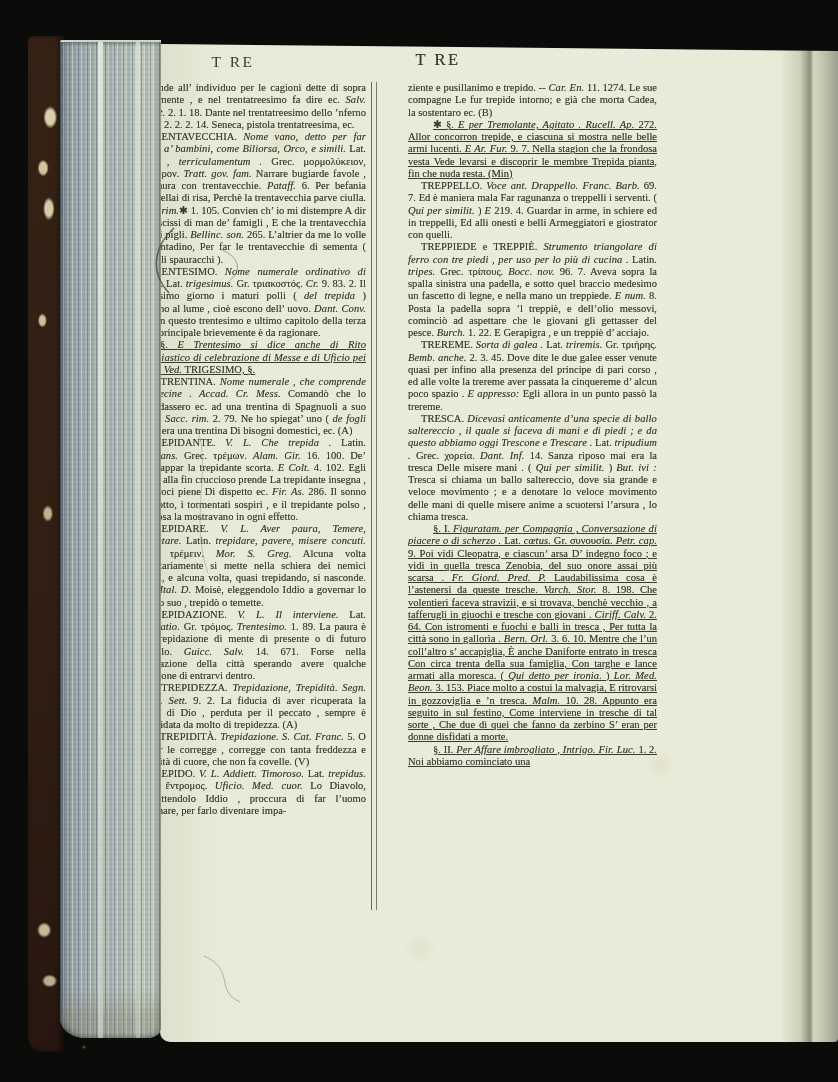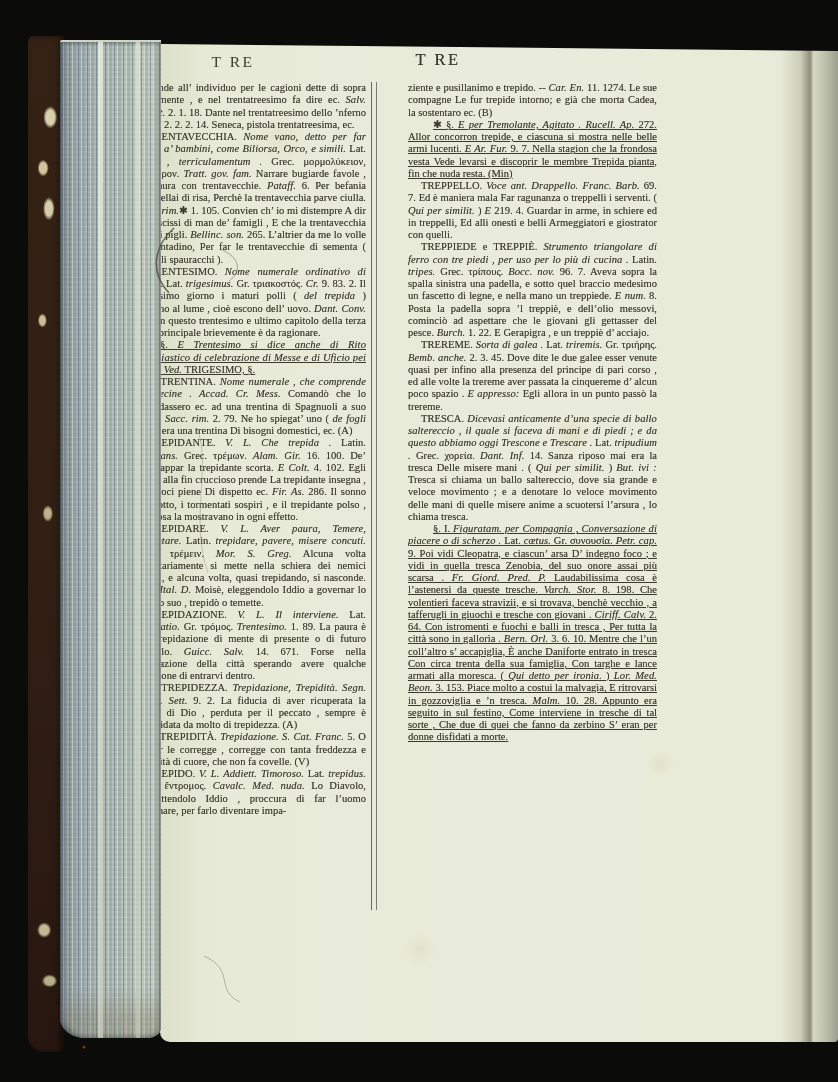--- a/index.html
+++ b/index.html
@@ -125,31 +125,32 @@
       <p>descende all’ individuo per le cagioni dette di sopra lungamente , e nel trentatreesimo fa dire ec. <i>Salv. Avvert.</i> 2. 1. 18. Dante nel trentatreesimo dello ’nferno , ec. <i>E</i> 2. 2. 2. 14. Seneca, pistola trentatreesima, ec.</p>
       <p class="entry">TRENTAVECCHIA. <i>Nome vano, detto per far paura a’ bambini, come Biliorsa, Orco, e simili.</i> Lat. <i>larva , terriculamentum .</i> Grec. μορμολύκειον, φοβητρον. <i>Tratt. gov. fam.</i> Narrare bugiarde favole , far paura con trentavecchie. <i>Pataff.</i> 6. Per befania smascellai di risa, Perchè la trentavecchia parve ciulla. <i>Bern. rim.</i>✱ 1. 105. Convien ch’ io mi distempre A dir che uscissi di man de’ famigli , E che la trentavecchia ora mi pigli. <i>Bellinc. son.</i> 265. L’altrier da me lo volle un contadino, Per far le trentavecchie di sementa ( <i>cioè</i> gli spauracchi ).</p>
       <p class="entry">TRENTESIMO. <i>Nome numerale ordinativo di trenta.</i> Lat. <i>trigesimus.</i> Gr. τριακοστός. <i>Cr.</i> 9. 83. 2. Il trentesimo giorno i maturi polli ( <i>del trepida</i> ) nascono al lume , cioè escono dell’ uovo. <i>Dant. Conv.</i> 209. In questo trentesimo e ultimo capitolo della terza parte principale brievemente è da ragionare.</p>
       <p class="section">§. <i>E Trentesimo si dice anche di Rito ecclesiastico di celebrazione di Messe e di Uficio pei morti. Ved.</i> TRIGESIMO, §.</p>
       <p class="entry">✱ TRENTINA. <i>Nome numerale , che comprende tre decine . Accad. Cr. Mess.</i> Comandò che lo secondassero ec. ad una trentina di Spagnuoli a suo modo. <i>Sacc. rim.</i> 2. 79. Ne ho spiegat’ uno ( <i>de fogli</i> ), e v’ era una trentina Di bisogni domestici, ec. (A)</p>
       <p class="entry">TREPIDANTE. <i>V. L. Che trepida .</i> Latin. <i>trepidans.</i> Grec. τρέμων. <i>Alam. Gir.</i> 16. 100. De’ venti appar la trepidante scorta. <i>E Colt.</i> 4. 102. Egli stesso alla fin cruccioso prende La trepidante insegna , e ’n voci piene Di dispetto ec. <i>Fir. As.</i> 286. Il sonno interrotto, i tormentati sospiri , e il trepidante polso , febbrosa la mostravano in ogni effetto.</p>
       <p class="entry">TREPIDARE. <i>V. L. Aver paura, Temere, Paventare.</i> Latin. <i>trepidare, pavere, misere concuti.</i> Grec. τρέμειν. <i>Mor. S. Greg.</i> Alcuna volta volontariamente si mette nella schiera dei nemici armati, e alcuna volta, quasi trepidando, si nasconde. <i>Fior. Ital. D.</i> Moisè, eleggendolo Iddio a governar lo popolo suo , trepidò o temette.</p>
       <p class="entry">TREPIDAZIONE. <i>V. L. Il interviene.</i> Lat. <i>trepidatio.</i> Gr. τρόμος. <i>Trentesimo.</i> 1. 89. La paura è una trepidazione di mente di presente o di futuro pericolo. <i>Guicc. Salv.</i> 14. 671. Forse nella trepidazione della città sperando avere qualche occasione di entrarvi dentro.</p>
       <p class="entry">✱ TREPIDEZZA. <i>Trepidazione, Trepidità. Segn. Mann. Sett.</i> 9. 2. La fiducia di aver ricuperata la grazia di Dio , perduta per il peccato , sempre è intorbidata da molto di trepidezza. (A)</p>
       <p class="entry">✱ TREPIDITÀ. <i>Trepidazione. S. Cat. Franc.</i> 5. O se pur le corregge , corregge con tanta freddezza e trepidità di cuore, che non fa covelle. (V)</p>
-      <p class="entry">TREPIDO. <i>V. L. Addiett. Timoroso.</i> Lat. <i>trepidus.</i> Grec. ἔντρομος. <i>Cavalc. Med. nuda.</i> Lo Diavolo, permettendolo Iddio , proccura di far l’uomo infermare, per farlo diventare impa-</p>
+      <p class="entry">TREPIDO. <i>V. L. Addiett. Timoroso.</i> Lat. <i>trepidus.</i> Grec. ἔντρομος. <i>Uficio. Med. cuor.</i> Lo Diavolo, permettendolo Iddio , proccura di far l’uomo infermare, per farlo diventare impa-</p>
     </div>
   <div class="col-rule"></div>
   <div class="col col-right" id="col-right">
       <p>ziente e pusillanimo e trepido. -- <i>Car. En.</i> 11. 1274. Le sue compagne Le fur trepide intorno; e già che morta Cadea, la sostentaro ec. (B)</p>
       <p class="section">✱ §. <i>E per Tremolante, Agitato . Rucell. Ap.</i> 272. Allor concorron trepide, e ciascuna si mostra nelle belle armi lucenti. <i>E Ar. Fur.</i> 9. 7. Nella stagion che la frondosa vesta Vede levarsi e discoprir le membre Trepida pianta, fin che nuda resta. (Min)</p>
       <p class="entry">TREPPELLO. <i>Voce ant. Drappello. Franc. Barb.</i> 69. 7. Ed è maniera mala Far ragunanza o treppelli i serventi. ( <i>Qui per similit.</i> ) <i>E</i> 219. 4. Guardar in arme, in schiere ed in treppelli, Ed alli onesti e belli Armeggiatori e giostrator con quelli.</p>
       <p class="entry">TREPPIEDE e TREPPIÈ. <i>Strumento triangolare di ferro con tre piedi , per uso per lo più di cucina .</i> Latin. <i>tripes.</i> Grec. τρίπους. <i>Bocc. nov.</i> 96. 7. Aveva sopra la spalla sinistra una padella, e sotto quel braccio medesimo un fascetto di legne, e nella mano un treppiede. <i>E num.</i> 8. Posta la padella sopra ’l treppiè, e dell’olio messovi, cominciò ad aspettare che le giovani gli gettasser del pesce. <i>Burch.</i> 1. 22. E Gerapigra , e un treppiè d’ acciajo.</p>
       <p class="entry">TREREME. <i>Sorta di galea .</i> Lat. <i>triremis.</i> Gr. τριήρης. <i>Bemb. anche.</i> 2. 3. 45. Dove dite le due galee esser venute quasi per infino alla presenza del principe di pari corso , ed alle volte la trereme aver passata la cinquereme d’ alcun poco spazio . <i>E appresso:</i> Egli allora in un punto passò la trereme.</p>
       <p class="entry">TRESCA. <i>Dicevasi anticamente d’una specie di ballo saltereccio , il quale si faceva di mani e di piedi ; e da questo abbiamo oggi Trescone e Trescare .</i> Lat. <i>tripudium .</i> Grec. χορεία. <i>Dant. Inf.</i> 14. Sanza riposo mai era la tresca Delle misere mani . ( <i>Qui per similit.</i> ) <i>But. ivi :</i> Tresca si chiama un ballo saltereccio, dove sia grande e veloce movimento ; e a denotare lo veloce movimento delle mani di quelle misere anime a scuotersi l’arsura , lo chiama tresca.</p>
       <p class="section">§. I. <i>Figuratam. per Compagnia , Conversazione di piacere o di scherzo .</i> Lat. <i>cœtus.</i> Gr. συνουσία. <i>Petr. cap.</i> 9. Poi vidi Cleopatra, e ciascun’ arsa D’ indegno foco ; e vidi in quella tresca Zenobia, del suo onore assai più scarsa . <i>Fr. Giord. Pred. P.</i> Laudabilissima cosa è l’astenersi da queste tresche. <i>Varch. Stor.</i> 8. 198. Che volentieri faceva stravizii, e si trovava, benchè vecchio , a tafferugli in giuochi e tresche con giovani . <i>Ciriff. Calv.</i> 2. 64. Con istromenti e fuochi e balli in tresca , Per tutta la città sono in gallorìa . <i>Bern. Orl.</i> 3. 6. 10. Mentre che l’un coll’altro s’ accapiglia, È anche Daniforte entrato in tresca Con circa trenta della sua famiglia, Con targhe e lance armati alla moresca. ( <i>Qui detto per ironia.</i> ) <i>Lor. Med. Beon.</i> 3. 153. Piace molto a costui la malvagìa, E ritrovarsi in gozzoviglia e ’n tresca. <i>Malm.</i> 10. 28. Appunto era seguito in sul festino, Come interviene in tresche di tal sorte , Che due di quei che fanno da zerbino S’ eran per donne disfidati a morte.</p>
+      <p class="section">§. II. <i>Per Affare imbrogliato , Intrigo. Fir. Luc.</i> 1. 2. Noi abbiamo cominciato una</p>
     </div>
 
   <svg class="artifacts" width="838" height="1082" viewBox="0 0 838 1082">
     <path d="M 174 228 C 153 247 150 273 169 293" fill="none" stroke="#4e4e42" stroke-width="1.6" opacity="0.8"></path>
     <path d="M 222 250 C 239 257 243 271 229 281" fill="none" stroke="#70705e" stroke-width="0.9" opacity="0.65"></path>
     <path d="M 197 428 C 212 468 189 520 208 573" fill="none" stroke="#84846f" stroke-width="0.8" opacity="0.5"></path>
     <path d="M 204 956 C 236 970 214 990 240 1002" fill="none" stroke="#747460" stroke-width="0.9" opacity="0.55"></path>
     <circle cx="84" cy="1047" r="1.6" fill="#7a3a22" opacity="0.9"></circle>
   </svg>
 

